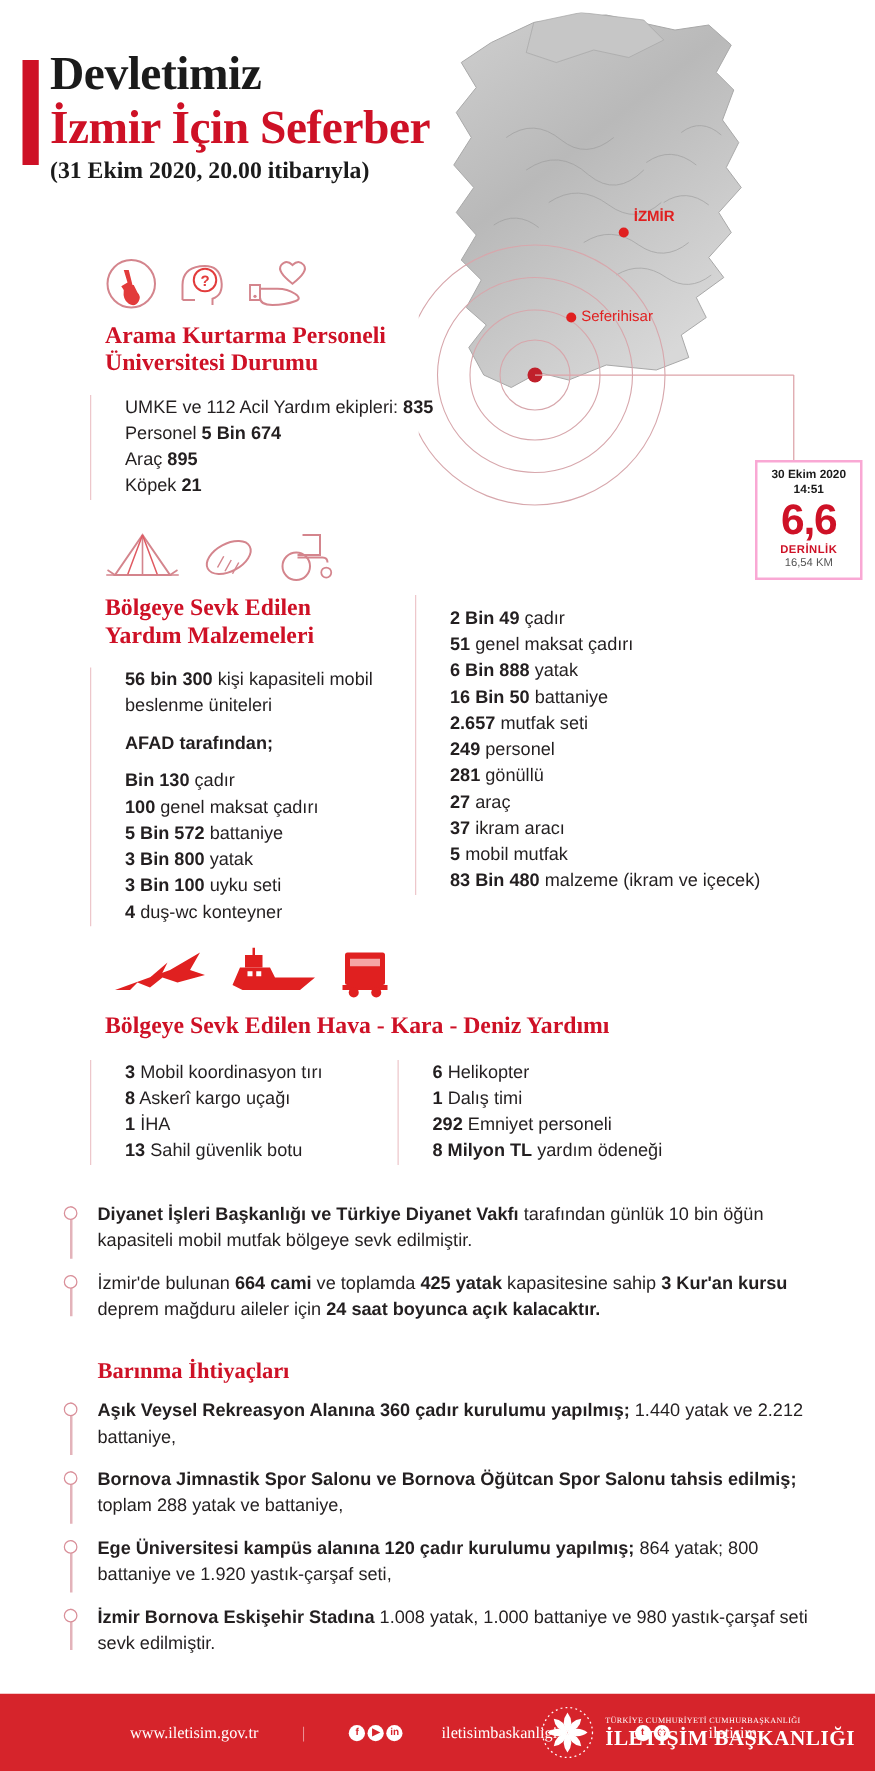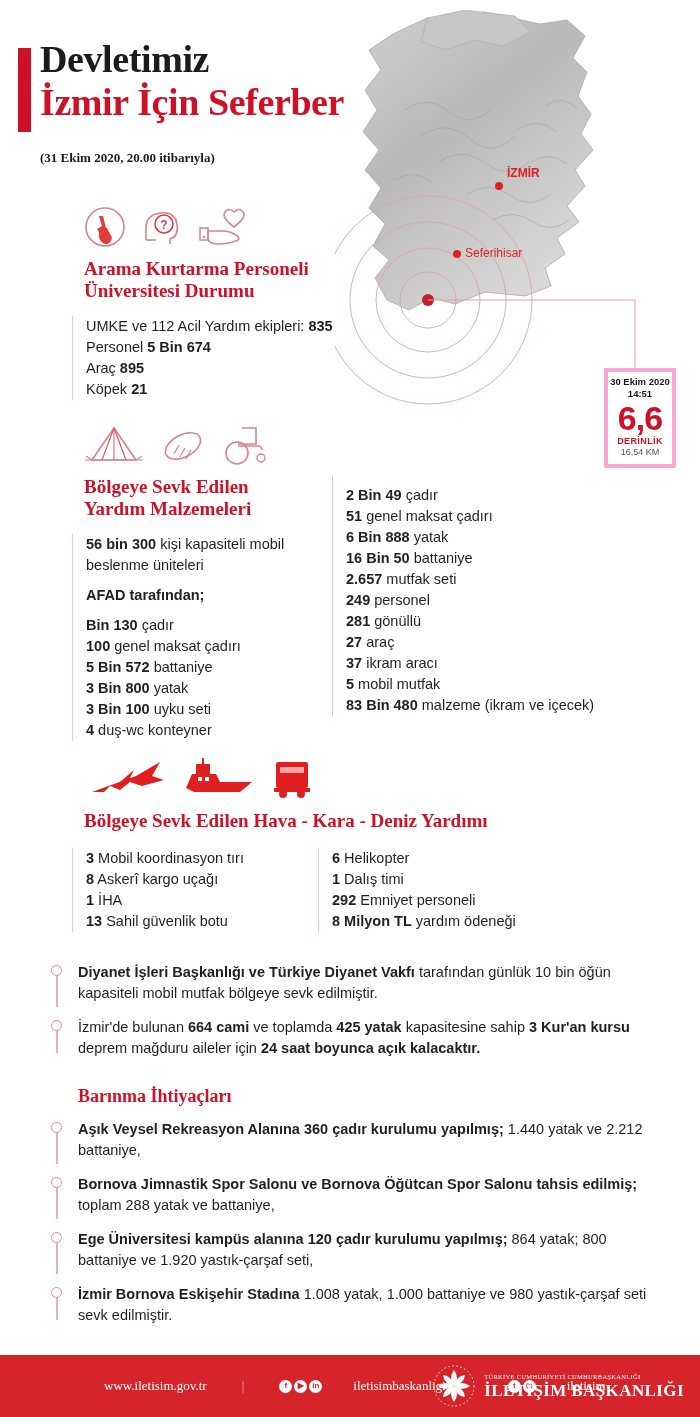--- a/index.html
+++ b/index.html
@@ -46,24 +46,24 @@
     font-family: "Liberation Serif", serif;
     font-weight: bold;
     font-size: 38px;
     line-height: 44px;
     color: #ce1126;
     letter-spacing: -0.4px;
   }
   .title-date {
     font-family: "Liberation Serif", serif;
     font-weight: bold;
-    font-size: 13px;
+    font-size: 19px;
     line-height: 26px;
     color: #1b1b1b;
-    margin-top: 21px;
+    margin-top: 0;
   }
 
   
   .map-wrap {
     position: absolute;
     left: 335px; top: 10px;
     width: 365px; height: 400px;
   }
   .map-svg { display: block; }
   .city-label {
@@ -76,23 +76,23 @@
   }
   .city-dot {
     position: absolute;
     width: 8px; height: 8px;
     border-radius: 50%;
     background: #e02020;
   }
   .quake-box {
     position: absolute;
     left: 604px; top: 368px;
-    width: 72px;
+    width: 86px;
     background: #ffffff;
-    border: 4px solid #f9a8d4;
+    border: 2px solid #f9a8d4;
     text-align: center;
     padding: 4px 2px 6px 2px;
     box-sizing: border-box;
   }
   .quake-date {
     font-size: 9.5px;
     font-weight: bold;
     color: #1b1b1b;
     line-height: 12px;
   }
@@ -128,21 +128,21 @@
     position: absolute;
     font-family: "Liberation Serif", serif;
     font-weight: bold;
     color: #ce1126;
     font-size: 19px;
     line-height: 22px;
   }
   .stat-list {
     position: absolute;
     border-left: 1.5px solid #edc7cb;
-    padding-left: 13px;
+    padding-left: 27px;
     box-sizing: border-box;
   }
   .stat-line {
     font-size: 14.5px;
     line-height: 21px;
     color: #231f20;
   }
   .b { font-weight: bold; }
   .list-head {
     font-size: 14.5px;

